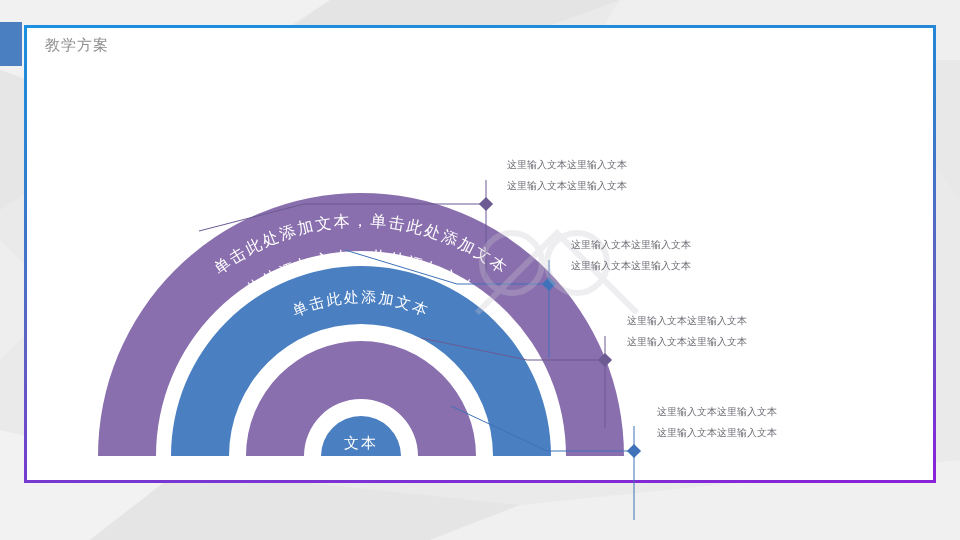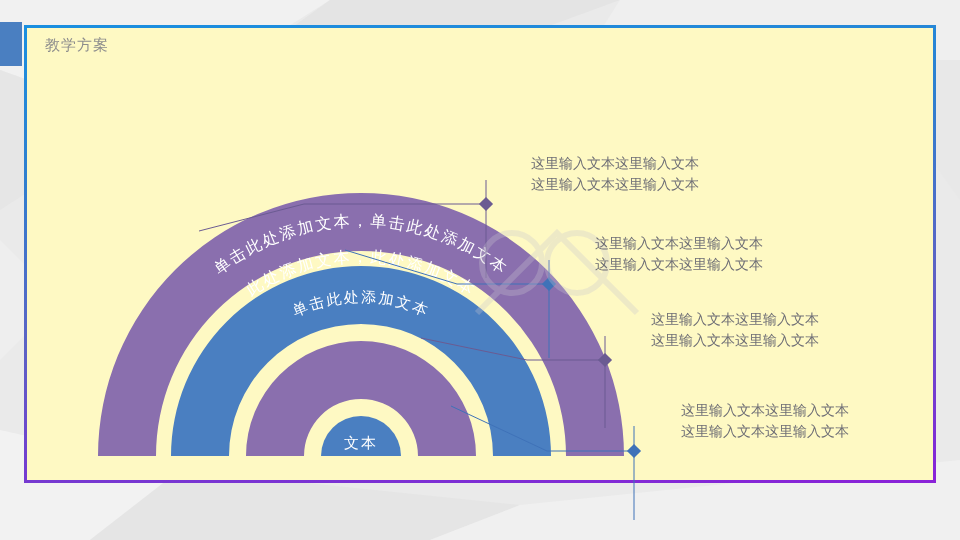--- a/index.html
+++ b/index.html
@@ -8,21 +8,21 @@
     font-family:"Liberation Sans","DejaVu Sans",sans-serif;
     background:#eaeaea;
     position:relative;
   }
   
   #bg-layer{position:absolute;inset:0;z-index:0;}
   
   #slide{
     position:absolute;left:24px;top:25px;width:912px;height:458px;
     box-sizing:border-box;
-    background:#fef9c3;
+    background:#ffffff;
     border:3px solid transparent;
     border-image:linear-gradient(175deg,#1a8fe0 0%,#2f7fcf 28%,#5c63c4 60%,#7d2fd4 92%,#8a22d8 100%) 1;
     z-index:2;
   }
   #left-tab{
     position:absolute;left:0px;top:22px;width:22px;height:44px;
     background:#4a7fc1;z-index:3;
   }
   #slide-title{
     position:absolute;left:18px;top:8px;
@@ -34,23 +34,22 @@
   #diagram{position:absolute;left:0;top:0;width:912px;height:492px;z-index:4;}
   .arc-label{fill:#ffffff;font-size:16px;letter-spacing:2px;
     font-family:"DejaVu Sans","Liberation Sans",sans-serif;}
   .arc-label-sm{fill:#ffffff;font-size:15px;letter-spacing:2px;
     font-family:"DejaVu Sans","Liberation Sans",sans-serif;}
   .core-label{fill:#ffffff;font-size:15px;letter-spacing:2px;
     font-family:"DejaVu Sans","Liberation Sans",sans-serif;}
   
   .annot{position:absolute;z-index:6;}
   .annot .line1,.annot .line2{
-    font-size:14px;color:#6d6d75;line-height:21px;white-space:nowrap;
-    font-family:Liberation Mono, monospace;
-    margin-left:24px;
+    font-size:10px;color:#6d6d75;line-height:21px;white-space:nowrap;
+    font-family:Liberation Sans, sans-serif;
   }
   
   #watermark{position:absolute;left:430px;top:175px;width:200px;height:150px;
     z-index:5;pointer-events:none;opacity:.30;}
 </style>
 </head>
 <body>
 
 <svg id="bg-layer" viewBox="0 0 960 540">
   <rect x="0" y="0" width="960" height="540" fill="#eaeaea"></rect>

